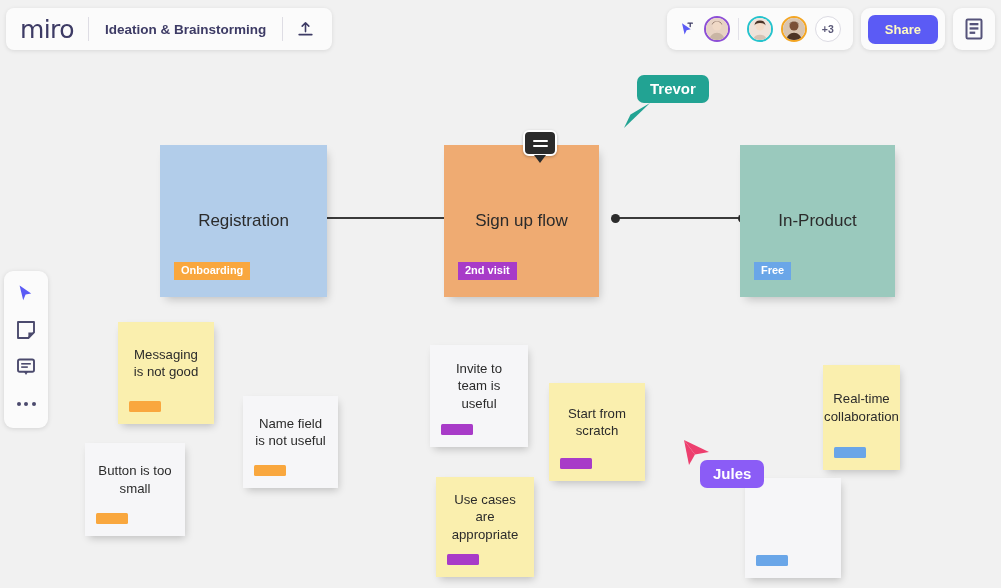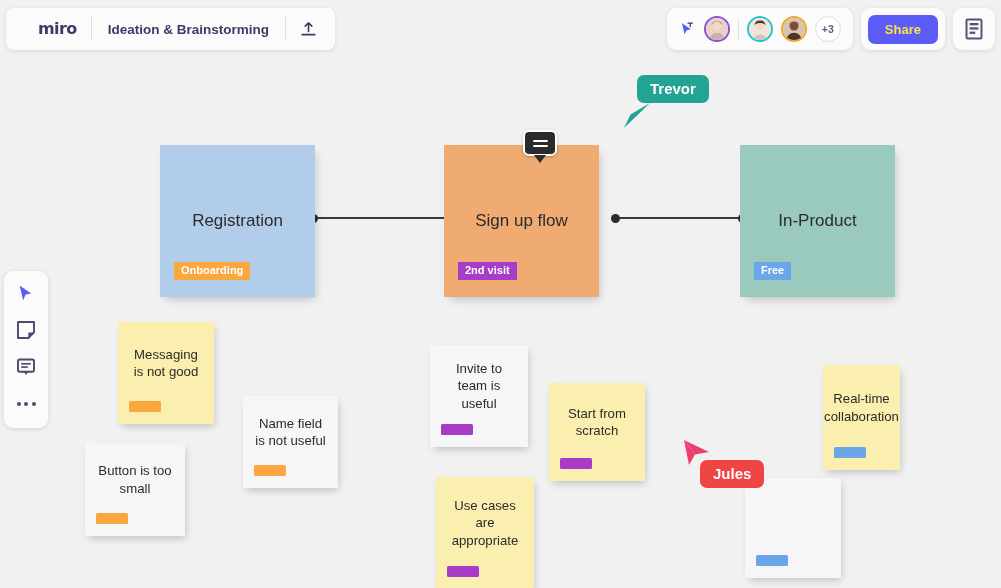--- a/index.html
+++ b/index.html
@@ -25,27 +25,26 @@
     height: 42px;
     display: flex;
     align-items: center;
     background: #fbfbfb;
     border-radius: 8px;
     box-shadow: 0 1px 4px rgba(0,0,0,.10);
     padding: 0 14px;
   }
   .miro-logo {
     font-family: "DejaVu Sans", sans-serif;
-    font-size: 16px;
-    font-weight: 700;
+    font-size: 25px;
+    font-weight: 400;
     letter-spacing: -0.6px;
     color: #3d3b65;
     line-height: 1;
     padding-right: 14px;
-    margin-left: 18px;
   }
   .vdiv { width: 1px; height: 24px; background: #dedde4; }
   .board-title {
     font-size: 13.5px;
     font-weight: 700;
     color: #3d3b65;
     padding: 0 16px;
     white-space: nowrap;
   }
   .upload-btn {
@@ -93,21 +92,21 @@
     color: #5a5878;
     font-size: 10.5px;
     font-weight: 700;
     display: flex; align-items: center; justify-content: center;
     cursor: pointer;
     flex: none;
   }
   .share-pill { padding: 0 7px; }
   .share-btn {
     background: #5b5bf5;
-    color: #fde047;
+    color: #fef9c3;
     font-size: 13px;
     font-weight: 700;
     border: none;
     border-radius: 7px;
     height: 29px;
     padding: 0 17px;
     cursor: pointer;
     font-family: "Liberation Sans", sans-serif;
   }
   .notes-pill { width: 42px; justify-content: center; cursor: pointer; }
@@ -341,21 +340,21 @@
 
   <div class="connector" style="left:313px; top:217px; width:154px;">
     <span class="conn-dot left"></span>
     <span class="conn-dot right"></span>
   </div>
   <div class="connector" style="left:615px; top:217px; width:128px;">
     <span class="conn-dot left"></span>
     <span class="conn-dot right"></span>
   </div>
 
-  <div class="card" style="left:160px; top:145px; width:155px; height:152px; background:#b2cdea;">
+  <div class="card" style="left:160px; top:145px; width:167px; height:152px; background:#b2cdea;">
     <span class="card-label">Registration</span>
     <span class="card-tag" style="background:#f9a73e;">Onboarding</span>
   </div>
 
   <div class="card" style="left:444px; top:145px; width:155px; height:152px; background:#efab72;">
     <span class="card-label">Sign up flow</span>
     <span class="card-tag" style="background:#a83bc8;">2nd visit</span>
   </div>
 
   <div class="comment-badge" style="left:523px; top:130px;">
@@ -381,21 +380,21 @@
   <div class="sticky" style="left:243px; top:396px; width:95px; height:92px;">
     <span class="sticky-text">Name field is not useful</span>
     <span class="sticky-tag" style="background:#f9a73e;"></span>
   </div>
 
   <div class="sticky" style="left:430px; top:345px; width:98px; height:102px;">
     <span class="sticky-text">Invite to team is useful</span>
     <span class="sticky-tag" style="background:#a83bc8;"></span>
   </div>
 
-  <div class="sticky yellow" style="left:436px; top:477px; width:98px; height:112px;">
+  <div class="sticky yellow" style="left:436px; top:477px; width:98px; height:100px;">
     <span class="sticky-text">Use cases are appropriate</span>
     <span class="sticky-tag" style="background:#a83bc8;"></span>
   </div>
 
   <div class="sticky yellow" style="left:549px; top:383px; width:96px; height:98px;">
     <span class="sticky-text">Start from scratch</span>
     <span class="sticky-tag" style="background:#a83bc8;"></span>
   </div>
 
   <div class="sticky yellow" style="left:823px; top:365px; width:77px; height:105px;">
@@ -413,15 +412,15 @@
     </svg>
   </div>
   <div class="cursor-label" style="left:637px; top:75px; background:#22a393;">Trevor</div>
 
   <div class="cursor-arrow" style="left:682px; top:438px;">
     <svg width="30" height="30" viewBox="0 0 30 30" aria-hidden="true">
       <path d="M2 2 L27 14 L13 16.5 L2 2 Z" fill="#ed3f6e"></path>
       <path d="M2 2 L13 16.5 L7 27 L2 2 Z" fill="#ed3f6e"></path>
     </svg>
   </div>
-  <div class="cursor-label" style="left:700px; top:460px; background:#ef4444;">Jules</div>
+  <div class="cursor-label" style="left:700px; top:460px; background:#8b5cf6;">Jules</div>
 
 </div>
 
 </body></html>

